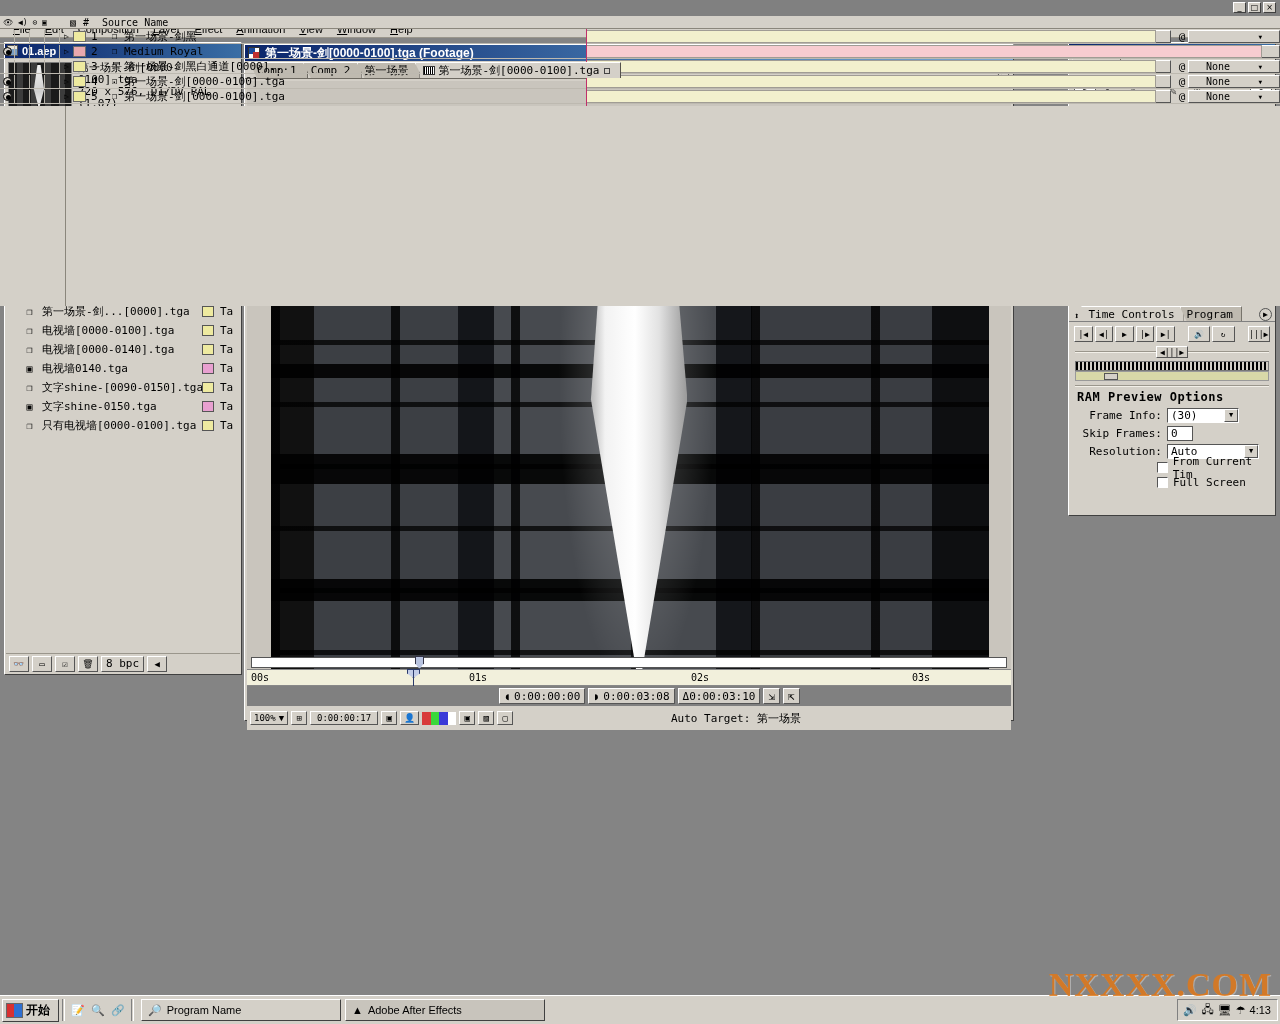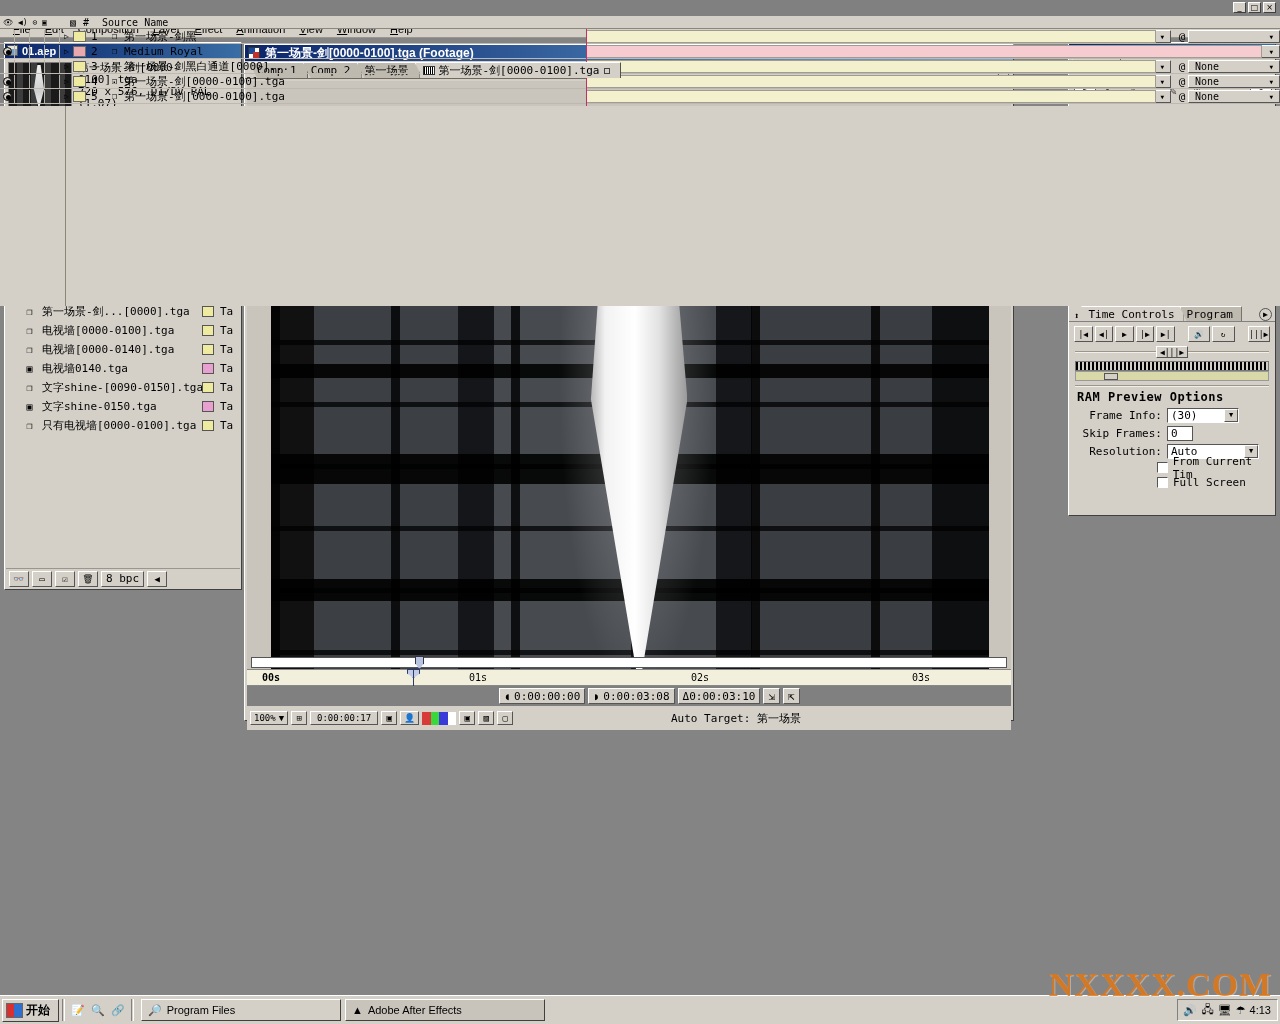--- a/index.html
+++ b/index.html
@@ -71,21 +71,21 @@
     height:15px; background:#bfbab0; padding:0 8px 0 6px;
     display:flex;align-items:center; font-size:11px; color:#000;
     border-top:1px solid #fff; border-left:1px solid #fff;
     border-right:1px solid #6e6a62;
     clip-path: polygon(0 0, 100% 0, 100% 100%, 7px 100%);
     margin-right:-4px;
   }
   .ptab.active{ background:#d4d0c8; }
 
   
-  #project { left:4px; top:42px; width:238px; height:548px; }
+  #project { left:4px; top:42px; width:238px; height:633px; }
   .proj-title{ display:flex;align-items:center;height:15px;
     background:linear-gradient(to right,#0a246a,#3a6ea5); padding-left:2px;}
   .proj-title .ic{ width:11px;height:11px;background:#e8e4d8;border:1px solid #555;
     margin-right:4px; position:relative;}
   .proj-title .ic::after{content:"";position:absolute;left:1px;top:3px;width:8px;height:6px;background:#7a9ec4;}
   .proj-title span{ color:#fff; font-family:"Liberation Sans",sans-serif;font-weight:bold;font-size:11px;}
   .proj-head{ display:flex; padding:4px 3px 2px 3px; height:74px; background:#d4d0c8; }
   .thumb{ width:64px;height:58px;background:#000;border:1px solid #7a7a7a; flex:none;
     position:relative; overflow:hidden;}
   .thumb .frame{position:absolute;left:0;top:0;right:0;bottom:8px;
@@ -264,21 +264,21 @@
   .av-cell{width:15px;height:13px;border-right:1px solid #b5b1a8;display:flex;align-items:center;justify-content:center;}
   .eyeball{width:9px;height:9px;border-radius:50%;background:#d4d0c8;border:1px solid #000;position:relative;}
   .eyeball::after{content:"";position:absolute;left:2px;top:2px;width:5px;height:5px;border-radius:50%;background:#000;}
   .tw2{width:13px;text-align:center;font-size:8px;}
   .lcolor{width:13px;height:11px;border:1px solid #6a6a6a;}
   .lnum{width:22px;padding-left:5px;}
   .licon{width:13px;height:12px;margin-right:3px;}
   .lname{flex:1;white-space:nowrap;overflow:hidden;}
   .ddown{height:13px;background:#d4d0c8;border-top:1px solid #fff;border-left:1px solid #fff;
     border-right:1px solid #555;border-bottom:1px solid #555;display:flex;align-items:center;
-    padding:0 6px;font-size:10px;}
+    padding:0 17px;font-size:10px;}
   .ddown .ar{margin-left:auto;font-size:6px;padding-left:3px;}
   .tl-trackarea{ position:absolute; left:586px; top:29px; width:676px; height:77px; }
   .bar-item{ position:absolute; height:13px; border:1px solid #a09c94; }
   .tl-body{ position:absolute;left:0;top:106px;width:1280px;height:200px;background:#d4d0c8;}
   .tl-left-pane{position:absolute;left:0;top:0;width:66px;height:200px;background:#d4d0c8;
     border-right:1px solid #8a867c;}
   .tl-mid-pane{position:absolute;left:67px;top:0;width:1195px;height:200px;background:#d4d0c8;}
   .tl-footer{ position:absolute;left:0;bottom:6px;width:1280px;height:16px;background:#d4d0c8;
     display:flex;align-items:center;font-size:11px;}
   .sw-btn{width:16px;height:14px;background:#d4d0c8;
@@ -529,21 +529,21 @@
       <div class="workbar">
           <div class="cti-top"></div>
         </div>
     </div>
 
     <div class="timeruler" id="viewer-ruler">
       <div class="cti">
         <div class="head"></div>
           <div class="stem"></div>
       </div>
-    <div class="tk" style="left: 15px; font-weight: bold;">00s</div>
+    <div class="tk" style="left: 4px;">00s</div>
         <div class="tk" style="left: 222px;">01s</div>
         <div class="tk" style="left: 444px;">02s</div>
         <div class="tk" style="left: 665px;">03s</div>
       </div>
 
     <div class="v-tc">
       <div style="width:252px;"></div>
       <div class="tcbox">
         <span class="bracket">◖</span>
         <span>0:00:00:00</span>
@@ -913,21 +913,21 @@
       <div class="start-ic"></div>
       <span>开始</span>
     </div>
     <div class="tb-sep"></div>
     <div class="quick">📝</div>
     <div class="quick">🔍</div>
     <div class="quick">🔗</div>
     <div class="tb-sep"></div>
     <div class="task-item">
       <span>🔎</span>
-      <span>Program Files</span>
+      <span>Program Name</span>
     </div>
     <div class="task-item active">
       <span>▲</span>
       <span>Adobe After Effects</span>
     </div>
     <div class="tray">
       <span>🔊</span>
       <span>🖧</span>
       <span>🖥</span>
       <span>☂</span>

